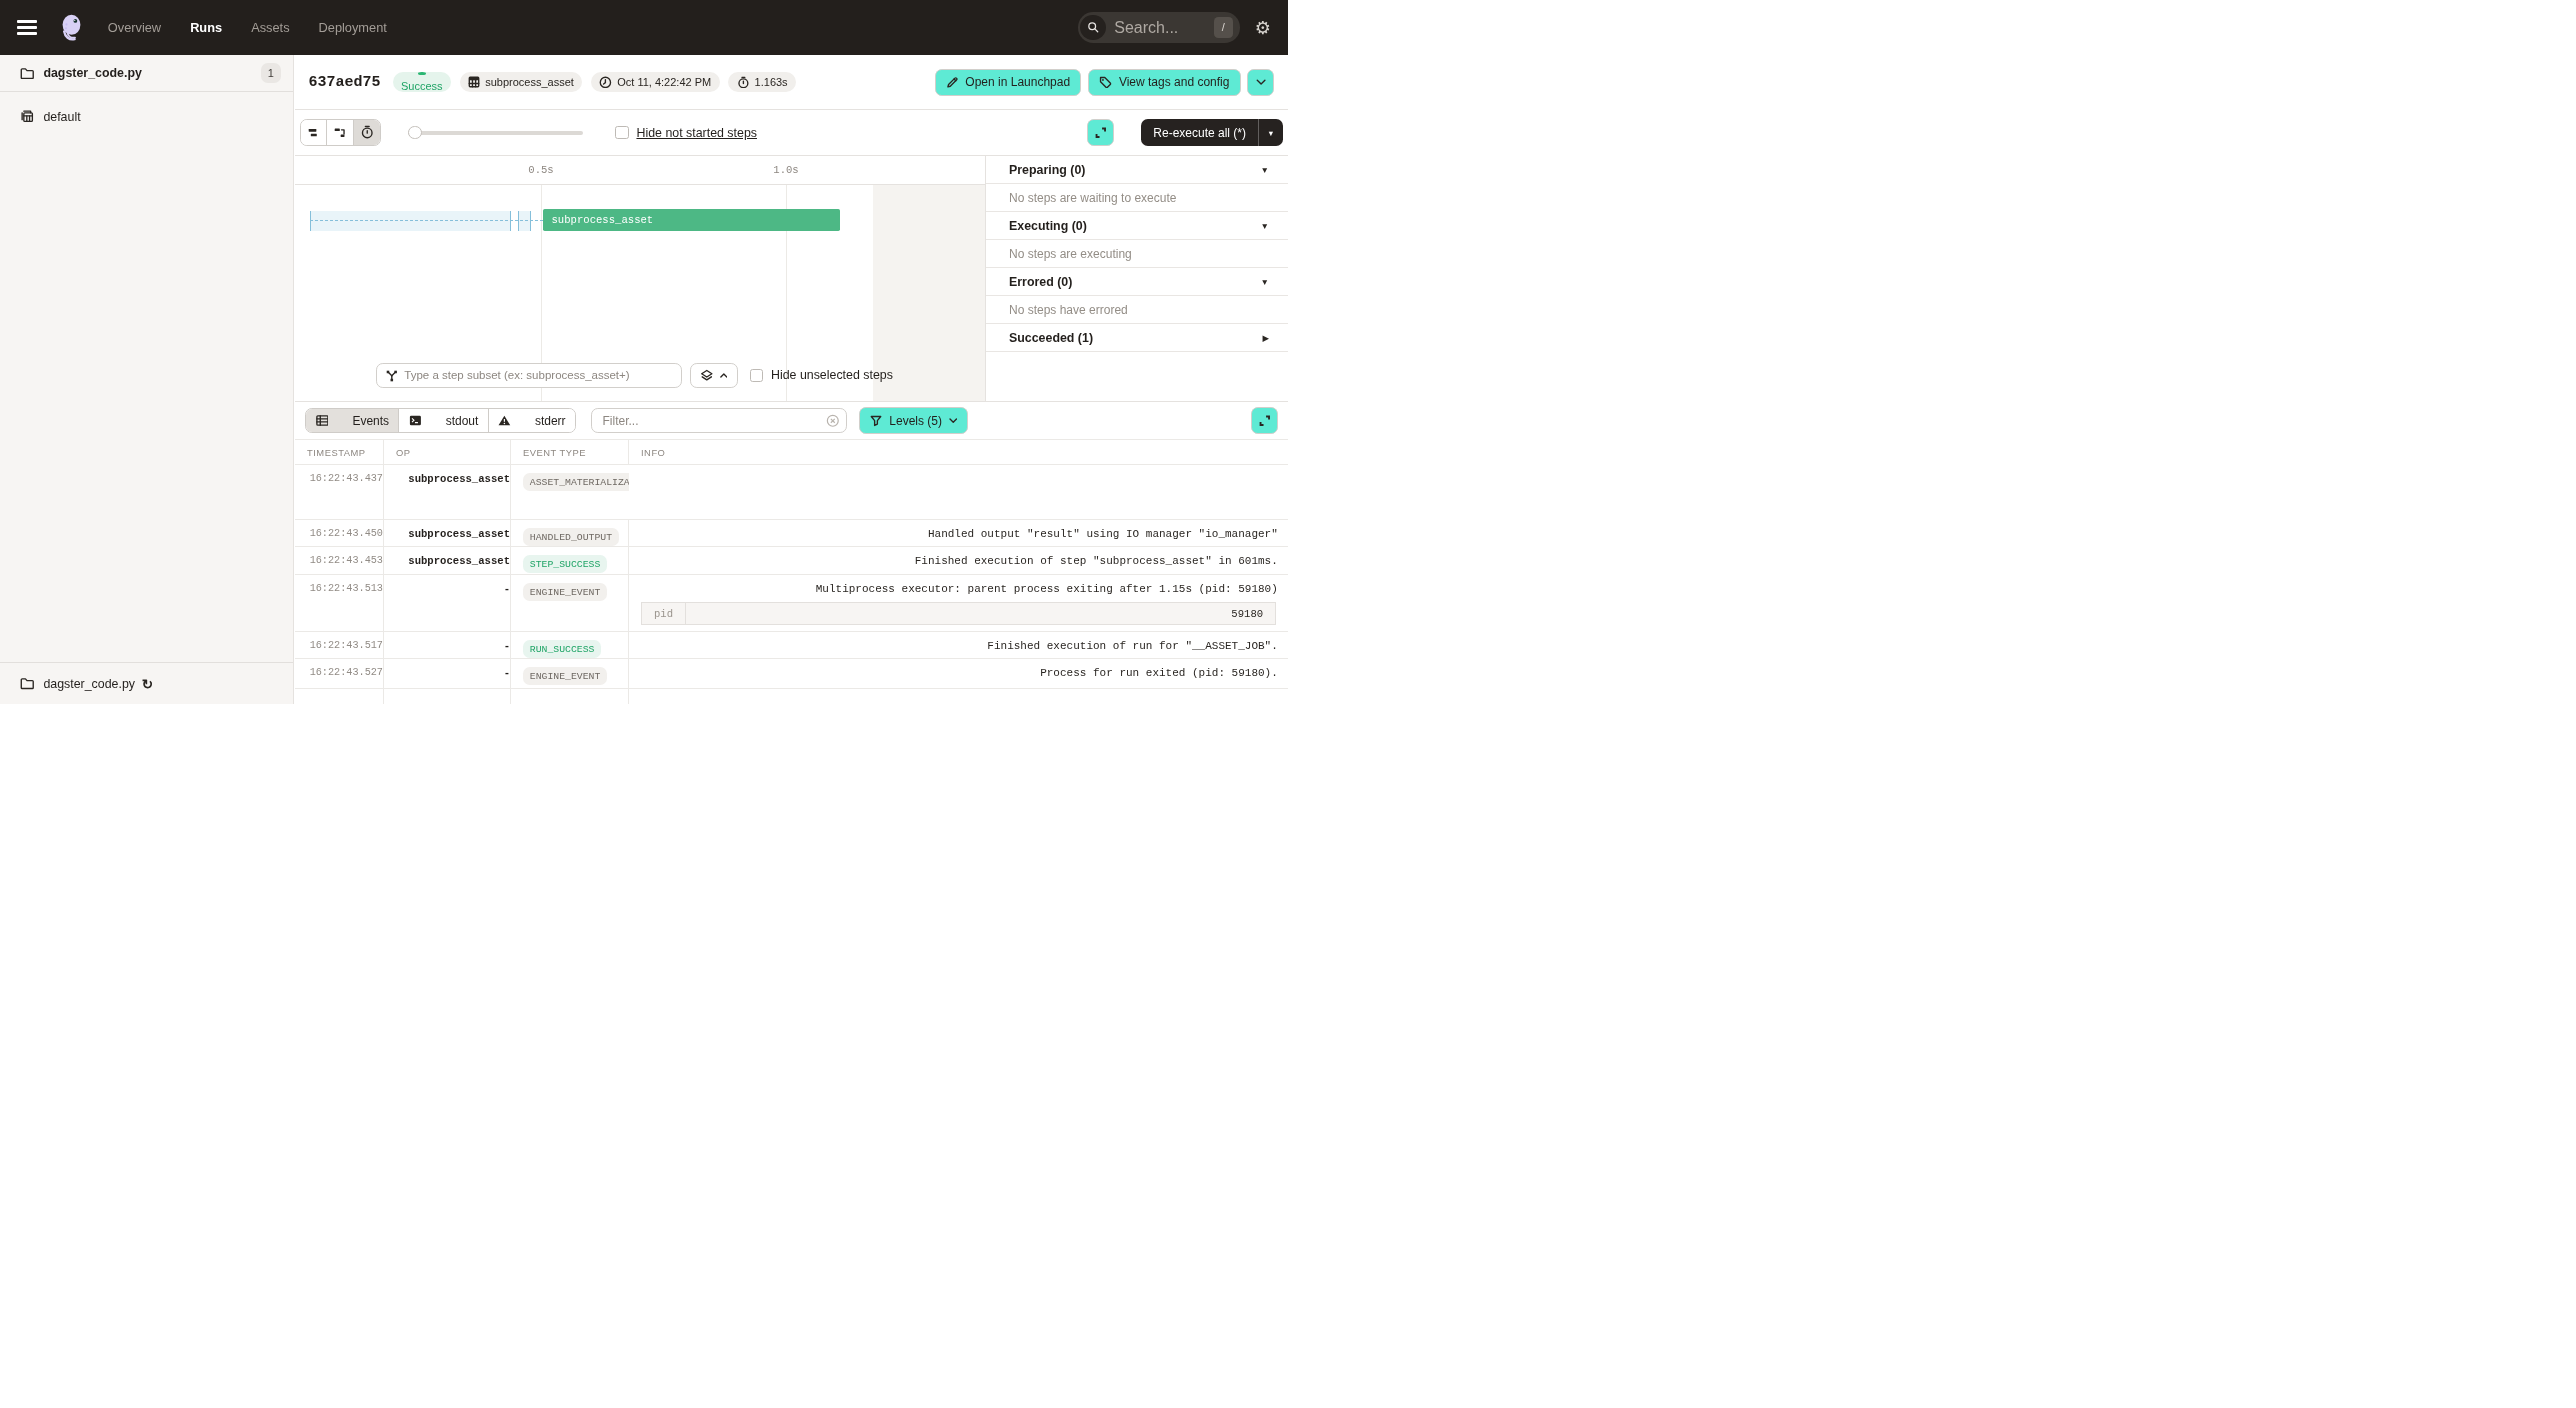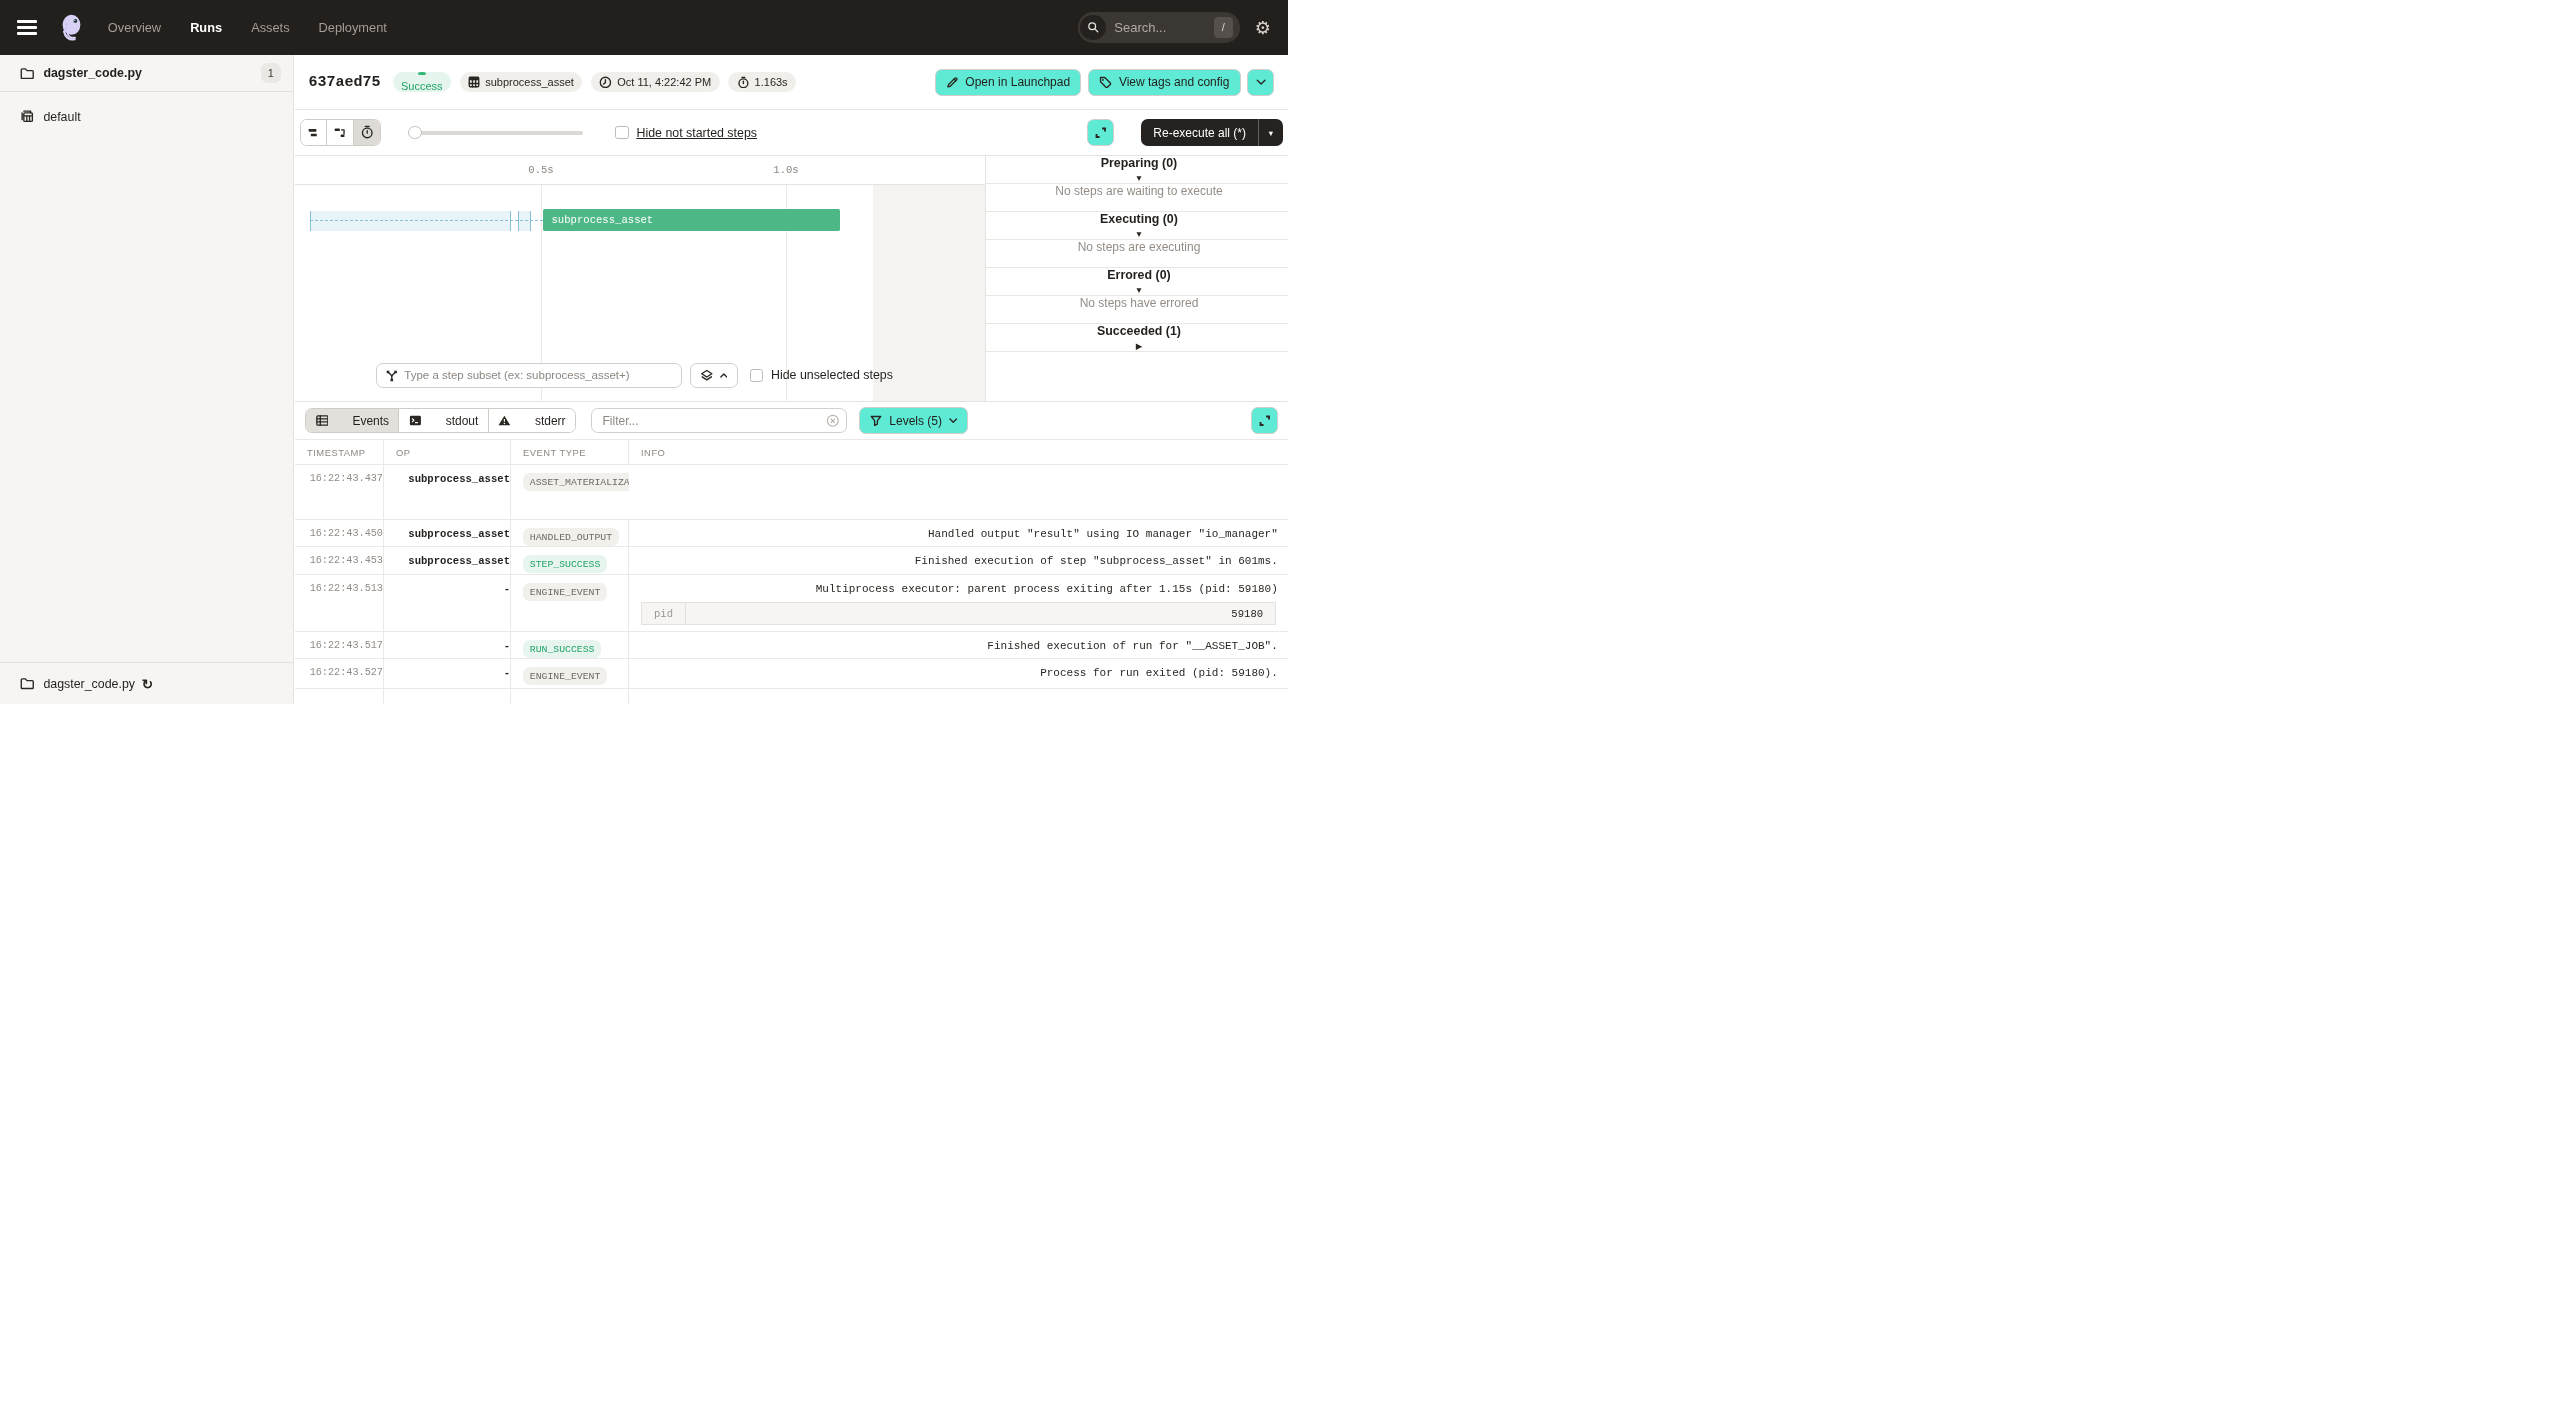--- a/index.html
+++ b/index.html
@@ -16,21 +16,21 @@
     display:flex; align-items:center; padding:0 17px; z-index:30; }
   .hamburger { width:20.4px; height:14.5px; display:flex; flex-direction:column; justify-content:space-between; cursor:pointer; }
   .hamburger span { display:block; height:2.6px; background:#fff; border-radius:0.9px; }
   .logo { margin:0 20.4px 0 19px; }
   .topnav nav { display:flex; gap:29px; }
   .nav-link { font-size:12.8px; color:#A39D97; text-decoration:none; }
   .nav-link.active { color:#fff; font-weight:700; }
   .search-pill { margin-left:auto; width:162px; height:31px; border-radius:15.3px; background:#3B3733;
     display:flex; align-items:center; padding:2.6px; }
   .search-iconwrap { width:25.6px; height:25.6px; border-radius:50%; background:#25211E; display:flex; align-items:center; justify-content:center; }
-  .search-text { flex:1; margin-left:8.5px; font-size:13px; color:#AFA9A3; }
+  .search-text { flex:1; margin-left:8.5px; font-size:16px; color:#AFA9A3; }
   .search-kbd { width:19px; height:20.4px; border-radius:4.3px; background:#55504B; color:#D9D5D0; font-size:11px;
     display:flex; align-items:center; justify-content:center; margin-right:4.3px; }
   .gear { margin-left:15.3px; font-size:18px; color:#D6D2CD; line-height:1; cursor:pointer; }
 
   
   .sidebar { position:absolute; top:55px; left:0; width:294px; bottom:0; background:#F7F5F3; border-right:0.9px solid #E5E2DF; z-index:20; }
   .sb-header { height:37px; display:flex; align-items:center; padding:0 12px 0 20.4px; border-bottom:0.9px solid #E2DFDC; }
   .sb-header-label { font-size:12.4px; font-weight:600; margin-left:8.5px; flex:1; }
   .sb-count { min-width:20.4px; height:20.4px; border-radius:6.8px; background:#EAE7E4; color:#3F3B37; font-size:11px;
     display:flex; align-items:center; justify-content:center; padding:0 5.1px; }
@@ -88,21 +88,21 @@
   .subset-row { position:absolute; left:81px; bottom:12.8px; display:flex; align-items:center; z-index:5; }
   .subset-input { width:306px; height:25.6px; border:0.9px solid #D2CFCB; border-radius:6.8px; background:#fff;
     display:flex; align-items:center; padding:0 6.8px 0 7.7px; }
   .subset-input input { border:none; outline:none; flex:1; font-size:11.5px; color:#231F1C; margin-left:6px; background:transparent; }
   .subset-input input::placeholder { color:#8D8781; }
   .layers-btn { margin-left:7.7px; width:48px; height:25.6px; border:0.9px solid #D2CFCB; border-radius:6.8px; background:#fff;
     display:flex; align-items:center; justify-content:center; gap:6px; cursor:pointer; }
   .subset-row .check { margin-left:12px; }
 
   .step-panel { position:absolute; right:0; top:0; bottom:0; width:303px; border-left:0.9px solid #E5E2DF; background:#fff; }
-  .sp-row { height:28px; border-bottom:0.9px solid #E9E6E3; display:flex; align-items:center; padding:0 19px 0 23px;flex-direction:column; }
+  .sp-row { height:28px; border-bottom:0.9px solid #E9E6E3; display:flex; align-items:center; padding:0 19px 0 23px; }
   .sp-title { font-size:12.4px; font-weight:700; flex:1; }
   .sp-caret { font-size:8.5px; color:#2A2622; }
   .sp-empty { font-size:12px; color:#938D86; }
 
   
   .events-toolbar { height:37px; display:flex; align-items:center; padding:0 10.2px; }
   .tabs { display:flex; border:0.9px solid #CFCCC8; border-radius:6.8px; overflow:hidden; height:25.6px; }
   .tab { display:flex; align-items:center; gap:24px; padding:0 9.4px; font-size:12px; background:#fff;
     border-right:0.9px solid #CFCCC8; cursor:pointer; }
   .tab:last-child { border-right:none; }

